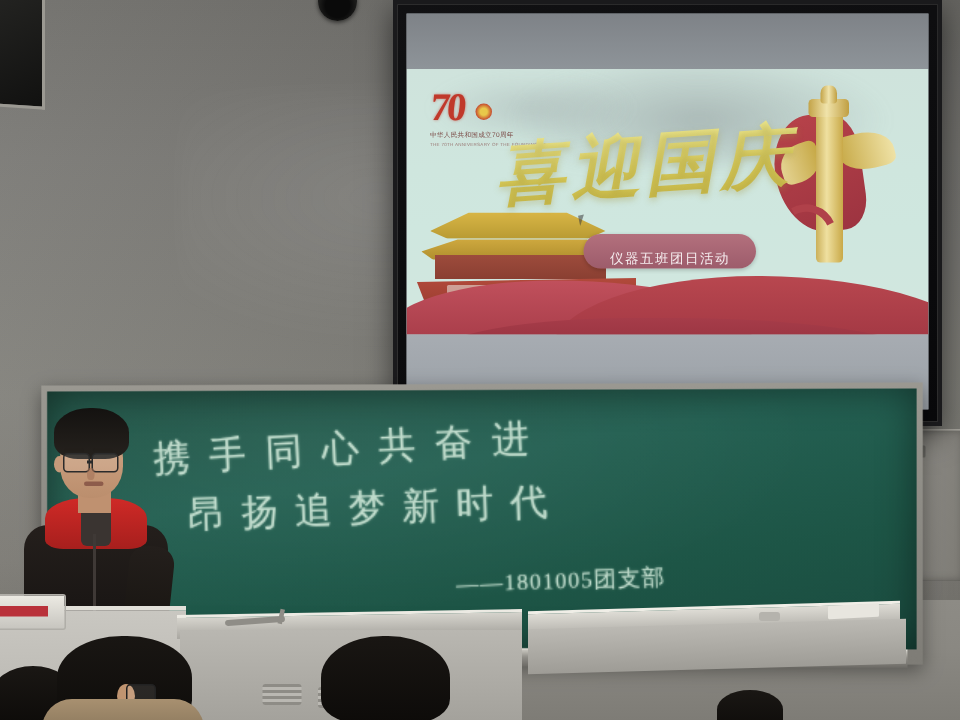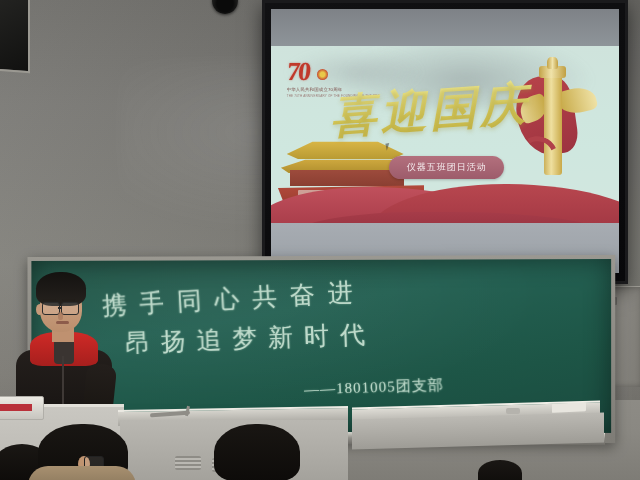--- a/index.html
+++ b/index.html
@@ -218,21 +218,21 @@
     position:absolute;left:2%;bottom:-12%;width:100%;height:18%;
     background:linear-gradient(180deg,#a63c49,#8e2d3a);
     border-radius:40% 50% 0 0 / 100% 100% 0 0;
   }
 
   
   .subtitle-pill{
     position:absolute;left:34%;top:62%;width:33%;height:13%;
     background:linear-gradient(180deg,#b3707d,#9d5c6b);
     border-radius:999px;
-    display:flex;align-items:center;justify-content:center;
+    display:flex;align-items:flex-end;justify-content:center;
     box-shadow:0 1px 3px rgba(0,0,0,.22);
   }
   .subtitle-pill span{
     font-family:"Liberation Sans", sans-serif;
     font-size:9px;color:#f6eef0;letter-spacing:1px;white-space:nowrap;
   }
   .mouse-cursor{
     position:absolute;left:33%;top:55%;width:0;height:0;
     border-left:4px solid rgba(60,60,60,.55);
     border-bottom:7px solid transparent;

